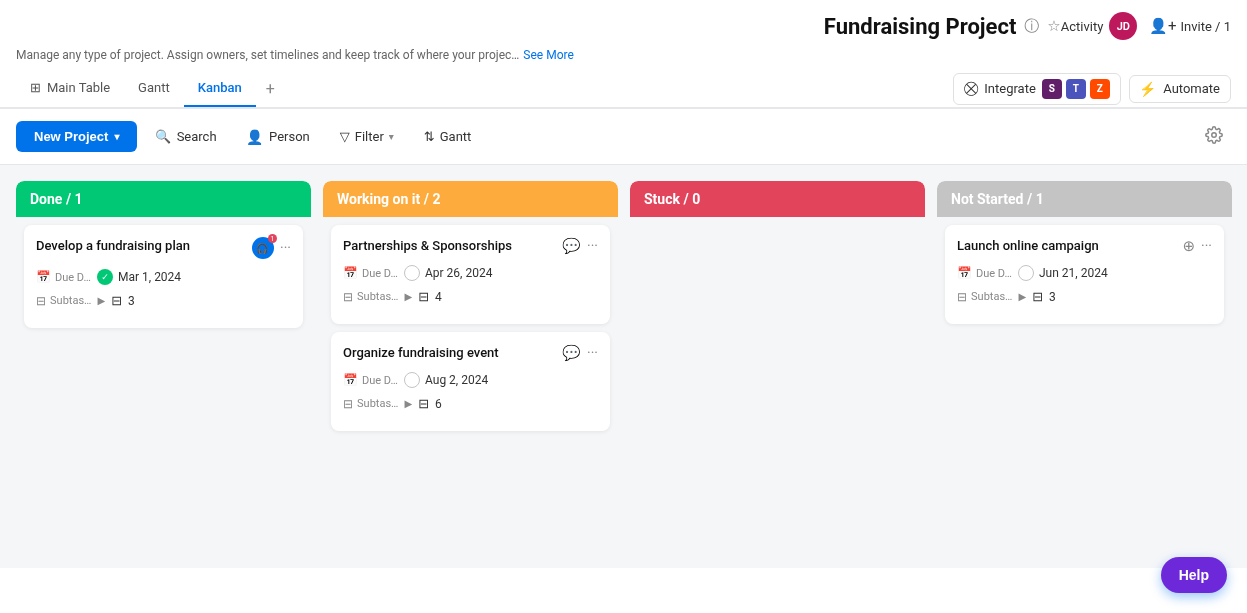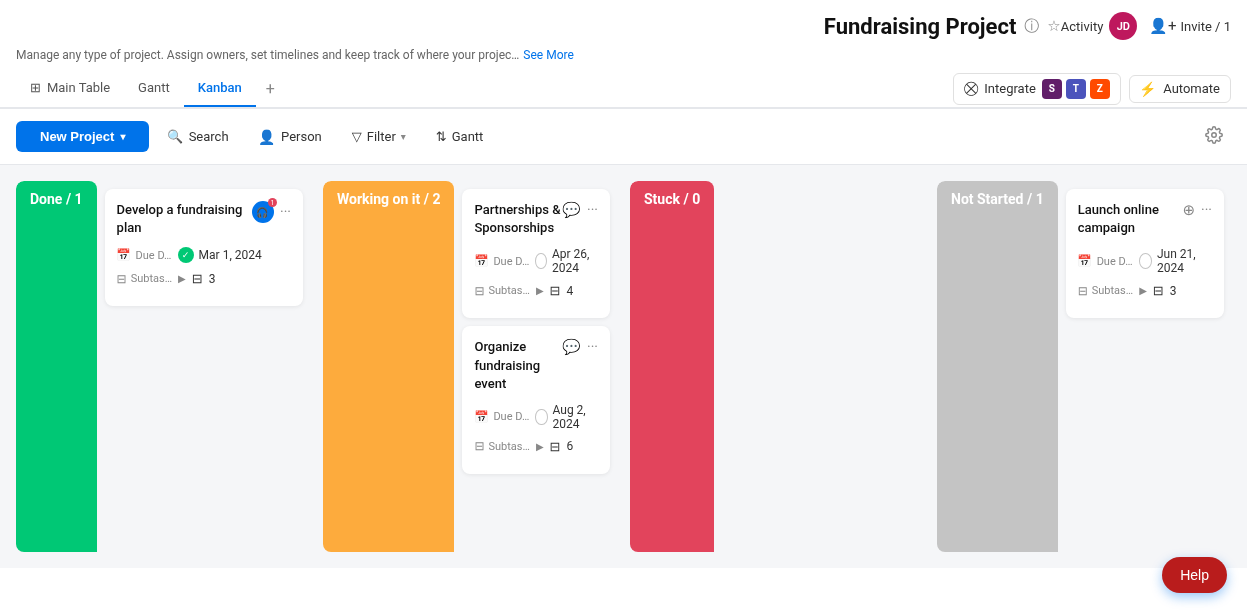--- a/index.html
+++ b/index.html
@@ -22,30 +22,30 @@
     .nav-tab.active { color: #0073ea; border-bottom: 2px solid #0073ea; font-weight: 500; }
     .nav-add { padding: 8px 10px; color: #888; cursor: pointer; font-size: 16px; }
     .nav-right { margin-left: auto; display: flex; align-items: center; gap: 8px; }
     .integrate-btn { display: flex; align-items: center; gap: 6px; font-size: 13px; color: #333; cursor: pointer; border: 1px solid #e0e0e0; border-radius: 6px; padding: 5px 10px; }
     .integration-icons { display: flex; gap: 4px; }
     .int-icon { width: 20px; height: 20px; border-radius: 4px; display: flex; align-items: center; justify-content: center; font-size: 10px; font-weight: bold; }
     .automate-btn { display: flex; align-items: center; gap: 6px; font-size: 13px; color: #333; cursor: pointer; border: 1px solid #e0e0e0; border-radius: 6px; padding: 5px 10px; }
 
     
     .toolbar { display: flex; align-items: center; gap: 6px; padding: 10px 16px; border-bottom: 1px solid #e5e7eb; }
-    .new-project-btn { background: #0073ea; color: white; border: none; border-radius: 6px; padding: 8px 24px; font-size: 13px; font-weight: 600; cursor: pointer; display: flex; align-items: center; gap: 6px; }
+    .new-project-btn { background: #0073ea; color: white; border: none; border-radius: 6px; padding: 8px 18px; font-size: 13px; font-weight: 600; cursor: pointer; display: flex; align-items: center; gap: 6px; }
     .new-project-btn .chevron { font-size: 10px; }
     .toolbar-btn { display: flex; align-items: center; gap: 5px; padding: 7px 12px; border-radius: 6px; cursor: pointer; font-size: 13px; color: #333; border: none; background: none; }
     .settings-icon-btn { margin-left: auto; padding: 7px 8px; cursor: pointer; color: #888; border-radius: 6px; }
 
     
     .kanban-board { display: flex; gap: 12px; padding: 16px; overflow-x: auto; height: calc(613px - 210px); background: #f5f6f8; }
 
     
-    .kanban-col { min-width: 295px; width: 295px; display: flex; flex-direction: row; gap: 0; border-radius: 8px; overflow: hidden; }
+    .kanban-col { min-width: 295px; width: 295px; display: flex; flex-direction: column; gap: 0; border-radius: 8px; overflow: hidden; }
     .col-header { padding: 10px 14px; font-size: 14px; font-weight: 700; color: white; border-radius: 8px 8px 0 0; }
     .col-header.done { background: #00c875; }
     .col-header.working { background: #fdab3d; }
     .col-header.stuck { background: #e2445c; }
     .col-header.not-started { background: #c4c4c4; }
     .col-body { background: #f5f6f8; flex: 1; padding: 8px; display: flex; flex-direction: column; gap: 8px; border-radius: 0 0 8px 8px; }
 
     
     .kanban-card { background: white; border-radius: 8px; padding: 12px; box-shadow: 0 1px 4px rgba(0,0,0,0.08); }
     .card-header { display: flex; align-items: flex-start; justify-content: space-between; margin-bottom: 10px; }
@@ -60,21 +60,21 @@
     .status-dot.empty { border: 1.5px solid #c4c4c4; background: white; }
     .subtask-row { display: flex; align-items: center; gap: 6px; }
     .subtask-arrow { color: #888; font-size: 10px; }
     .subtask-count { font-size: 12px; color: #333; }
 
     
     .headphone-badge { background: #0073ea; color: white; border-radius: 50%; width: 22px; height: 22px; display: flex; align-items: center; justify-content: center; font-size: 10px; position: relative; }
     .headphone-badge .notif { position: absolute; top: -3px; right: -3px; background: #e2445c; color: white; border-radius: 50%; width: 9px; height: 9px; font-size: 7px; display: flex; align-items: center; justify-content: center; }
 
     
-    .help-btn { position: fixed; bottom: 20px; right: 20px; background: #b91c1c; color: white; border: none; border-radius: 20px; padding: 10px 18px; font-size: 14px; font-weight: 400; cursor: pointer; box-shadow: 0 4px 12px rgba(0,115,234,0.4); }
+    .help-btn { position: fixed; bottom: 20px; right: 20px; background: #6d28d9; color: white; border: none; border-radius: 20px; padding: 10px 18px; font-size: 14px; font-weight: 700; cursor: pointer; box-shadow: 0 4px 12px rgba(0,115,234,0.4); }
   </style>
 </head>
 <body>
 
 <div class="header">
   <div class="header-top">
     <div class="header-title-row">
       <span class="project-title">Fundraising Project</span>
       <div class="header-icons">
         <span style="font-size:15px;color:#888;">ⓘ</span>

